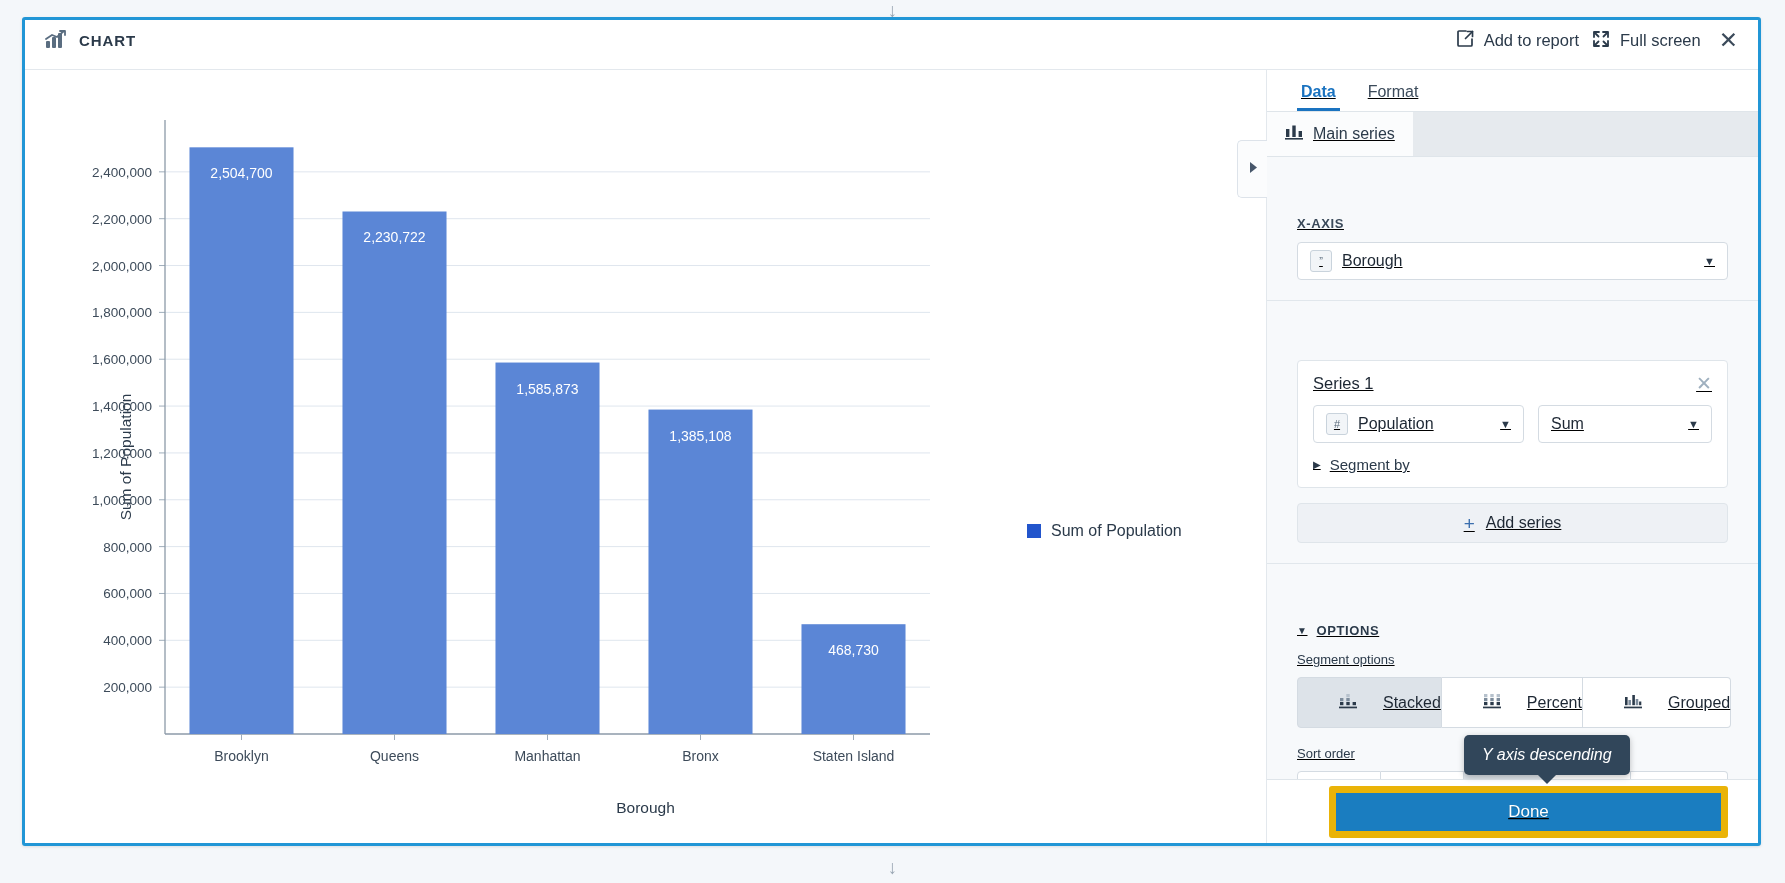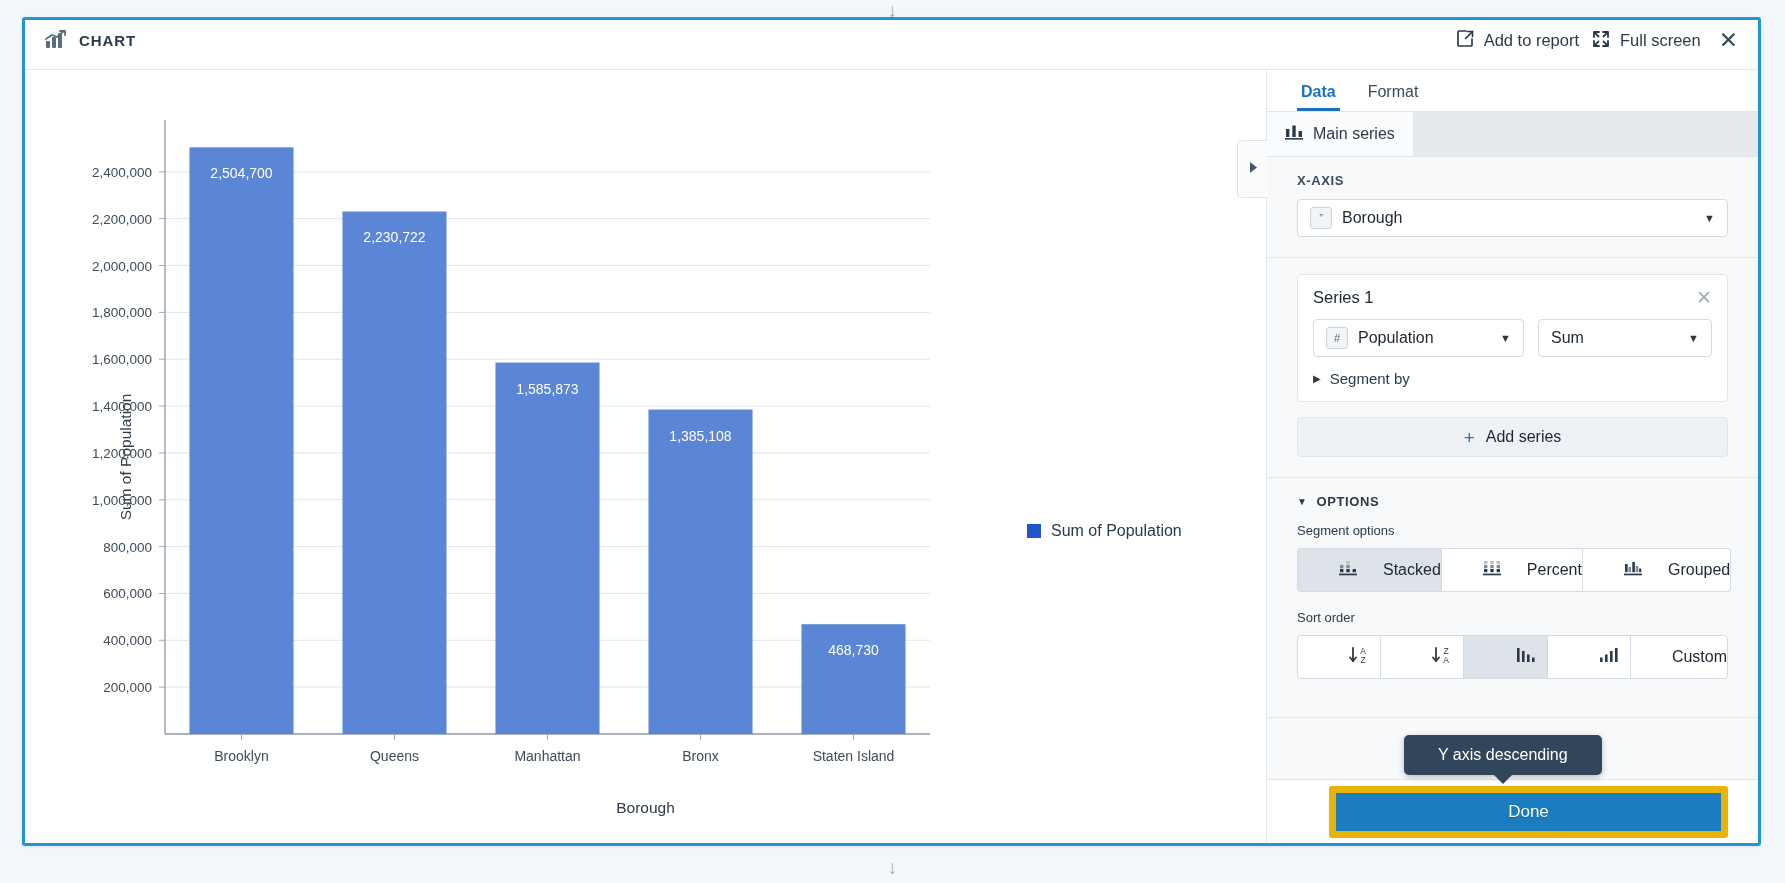--- a/index.html
+++ b/index.html
@@ -93,21 +93,21 @@
     background:#fbfcfd;border:1px solid #dde3ea;border-right:none;
     border-radius:5px 0 0 5px;
     display:flex;align-items:center;justify-content:center;
     cursor:pointer;z-index:5;
   }
 
   
   .sidebar{
     width:491px;flex:0 0 491px;
     background:#4c1d95;
-    display:flex;flex-direction:column;min-height:0;
+    display:flex;flex-direction:column;min-height:0;text-decoration:underline;
   }
   .tabs{
     height:42px;flex:0 0 42px;display:flex;align-items:flex-end;gap:0;
     padding:0 30px;border-bottom:1px solid #dfe5ea;background:#fff;
     box-sizing:border-box;
   }
   .tab{
     font-size:16px;color:#3b4a5a;padding:0 4px 7px 4px;margin-right:24px;
     cursor:pointer;border-bottom:3px solid transparent;
   }
@@ -123,20 +123,21 @@
     background:#e6eaee;
   }
   .subtab.active{background:#fbfcfd;}
 
   .sidebar-scroll{flex:1;overflow:hidden;background:#f7f9fb;}
 
   .section{
     background:#f7f9fb;
     border-bottom:1px solid #e1e7ec;
     padding:16px 30px 20px 30px;
+    margin-top:43px;
   }
   .section-label{
     font-size:13px;letter-spacing:.6px;color:#3b4a5a;font-weight:600;
     margin-bottom:11px;
   }
 
   .select-box{
     height:38px;background:#fff;border:1px solid #d4dbe2;border-radius:4px;
     display:flex;align-items:center;padding:0 12px;gap:10px;cursor:pointer;
     font-size:16px;color:#1d2733;box-sizing:border-box;
@@ -173,21 +174,21 @@
 
   .options-head{
     display:flex;align-items:center;gap:9px;
     font-size:13px;letter-spacing:.6px;color:#2b3a4a;font-weight:600;
     margin-bottom:14px;cursor:pointer;
   }
   .opt-label{font-size:13px;color:#2b3a4a;margin-bottom:10px;}
 
   .btn-group{display:flex;margin-bottom:18px;}
   .btn-group .gbtn{
-    flex:1;height:44px;background:#fff;border:1px solid #d4dbe2;
+    flex:1;height:51px;background:#fff;border:1px solid #d4dbe2;
     border-left:none;display:flex;align-items:center;justify-content:center;
     gap:26px;font-size:16px;color:#1d2733;cursor:pointer;box-sizing:border-box;padding-left:41px;
   }
   .btn-group .gbtn:first-child{border-left:1px solid #d4dbe2;border-radius:4px 0 0 4px;}
   .btn-group .gbtn:last-child{border-radius:0 4px 4px 0;}
   .btn-group .gbtn.selected{background:#dde3e9;}
 
   .sort-group .gbtn{flex:1;}
 
   .footer{
@@ -197,24 +198,25 @@
   .done-btn{
     width:100%;height:38px;background:#1a7dc0;border:7px solid #eab308;
     border-radius:3px;color:#fff;font-size:17px;
     display:flex;align-items:center;justify-content:center;cursor:pointer;
     text-shadow:0 1px 1px rgba(0,0,0,.25);
     margin-left:32px;
   }
 
   
   .tooltip{
-    position:absolute;left:1379px;top:665px;
+    position:absolute;left:1439px;top:665px;
     background:#31465a;color:#fff;border-radius:5px;
-    padding:11px 34px;font-size:16px;white-space:nowrap;z-index:40;
+    padding:11px 18px;font-size:16px;white-space:nowrap;z-index:40;
     box-shadow:0 2px 6px rgba(0,0,0,.25);
+    font-style:italic;
   }
   .tooltip:after{
     content:"";position:absolute;left:50%;margin-left:-9px;bottom:-9px;
     border-left:9px solid transparent;border-right:9px solid transparent;
     border-top:9px solid #31465a;
   }
 </style>
 </head>
 <body>
 

